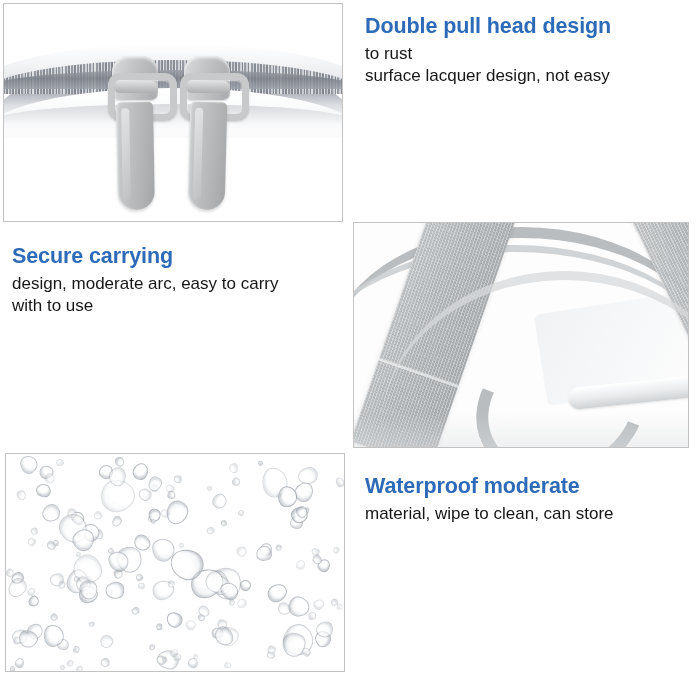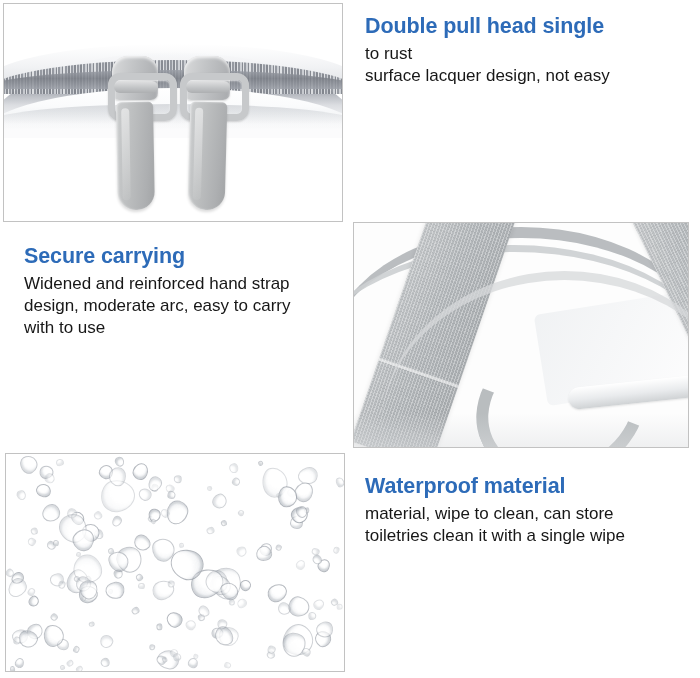--- a/index.html
+++ b/index.html
@@ -288,31 +288,30 @@
     <div class="pull" id="pull-right">
       <div class="pull-slider"></div>
       <div class="pull-loop"></div>
       <div class="pull-bar"></div>
       <div class="pull-tab"></div>
     </div>
   </div>
 </div>
 
 <div class="text-block" id="text-double-pull" style="left:365px; top:14px; width:330px;">
-  <p class="feature-title">Double pull head single</p>
+  <p class="feature-title">Double pull head design</p>
   <p class="feature-body">
     <span>to rust</span>
     <span>surface lacquer design, not easy</span>
   </p>
 </div>
 
-<div class="text-block" id="text-secure-carrying" style="left:12px; top:244px; width:335px;margin-left:12px;">
+<div class="text-block" id="text-secure-carrying" style="left:12px; top:244px; width:335px;">
   <p class="feature-title">Secure carrying</p>
   <p class="feature-body">
-    <span>Widened and reinforced hand strap</span>
     <span>design, moderate arc, easy to carry</span>
     <span>with to use</span>
   </p>
 </div>
 
 <div class="panel" id="panel-strap">
   <div class="strap-stage">
     <div class="strap-arc"></div>
     <div class="strap-arc thin"></div>
     <div class="strap-clear"></div>
@@ -474,18 +473,17 @@
       <div class="drop sm" style="width: 7.4px; height: 8.4px; left: 289.8px; top: 106px; opacity: 0.46; transform: rotate(27deg);"></div>
       <div class="drop" style="width: 27.9px; height: 31.3px; left: 166.1px; top: 94.2px; opacity: 0.96; transform: rotate(291deg);"></div>
       <div class="drop sm" style="width: 3.1px; height: 2.6px; left: 144.6px; top: 64.7px; opacity: 0.66; transform: rotate(34deg);"></div>
       <div class="drop" style="width: 19.4px; height: 17.1px; left: 102.2px; top: 98px; opacity: 0.75; transform: rotate(48deg);"></div>
       <div class="drop sm" style="width: 6px; height: 6.4px; left: 167.6px; top: 20.5px; opacity: 0.73; transform: rotate(272deg);"></div>
       <div class="drop sm" style="width: 6.5px; height: 5.7px; left: 296.4px; top: 193.8px; opacity: 0.75; transform: rotate(33deg);"></div>
     </div>
 </div>
 
 <div class="text-block" id="text-waterproof" style="left:365px; top:474px; width:332px;">
-  <p class="feature-title">Waterproof material</p>
+  <p class="feature-title">Waterproof moderate</p>
   <p class="feature-body">
     <span>material, wipe to clean, can store</span>
-    <span>toiletries clean it with a single wipe</span>
   </p>
 </div>
 
 </body></html>

